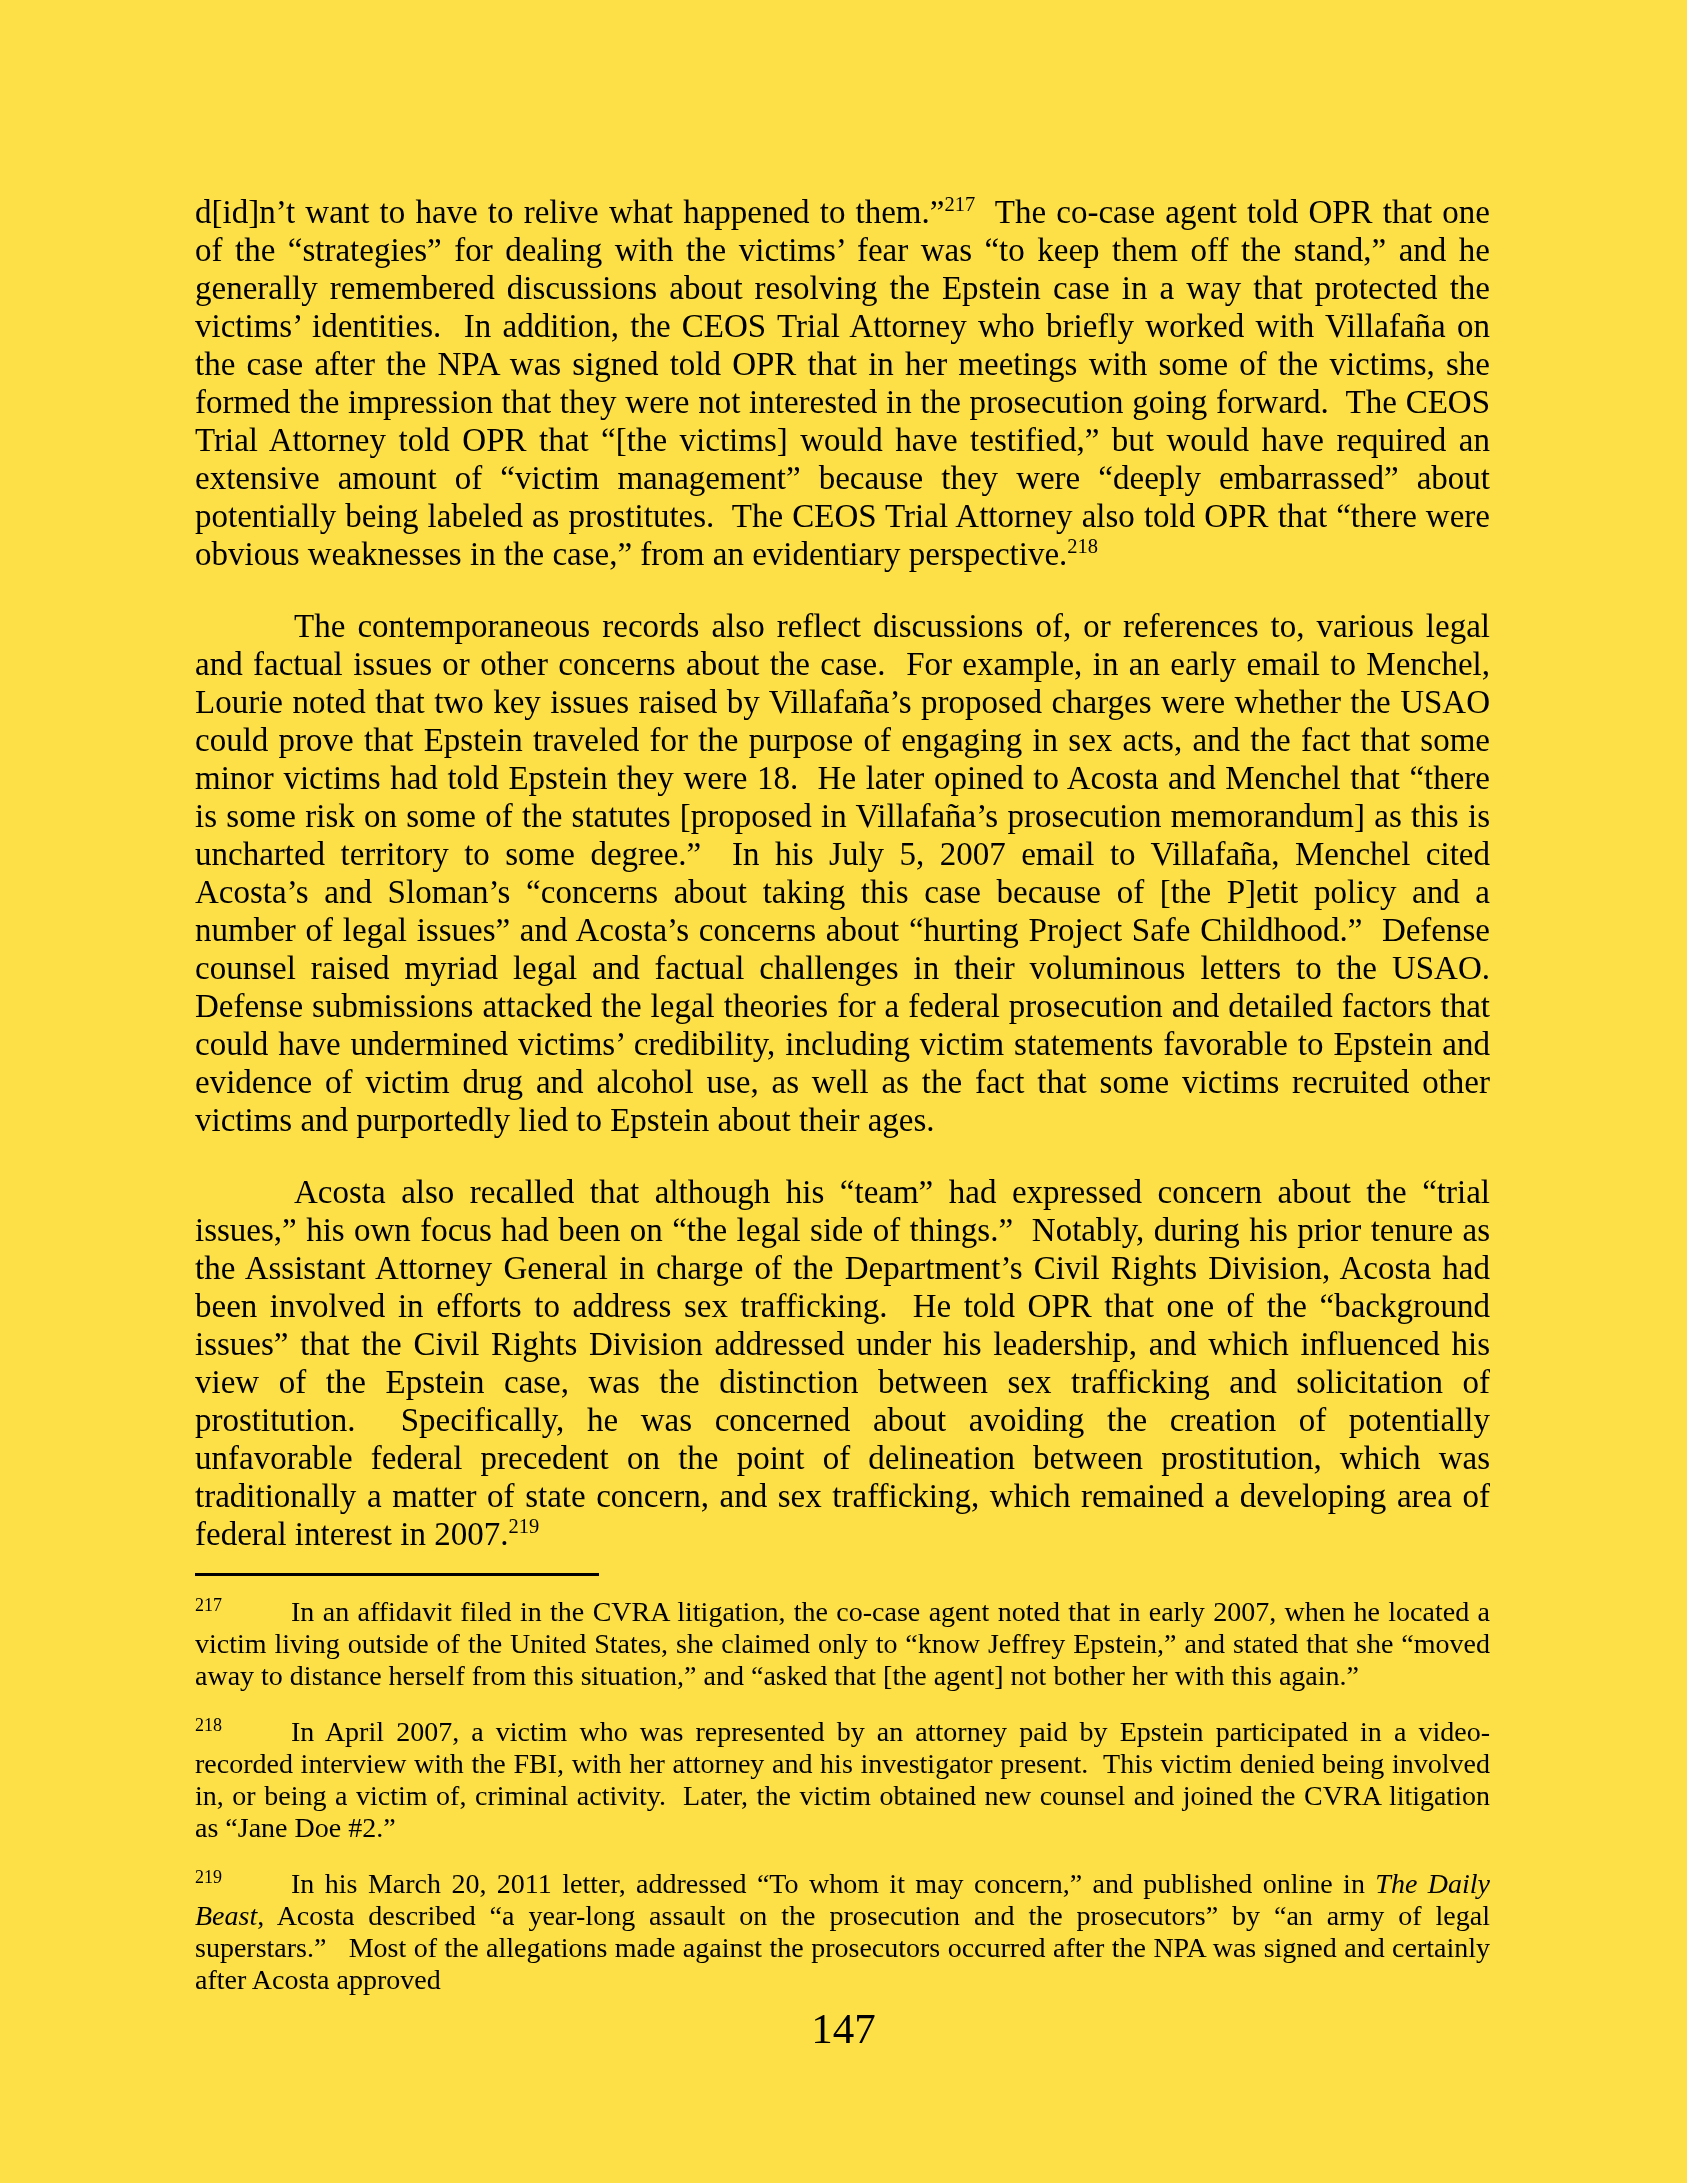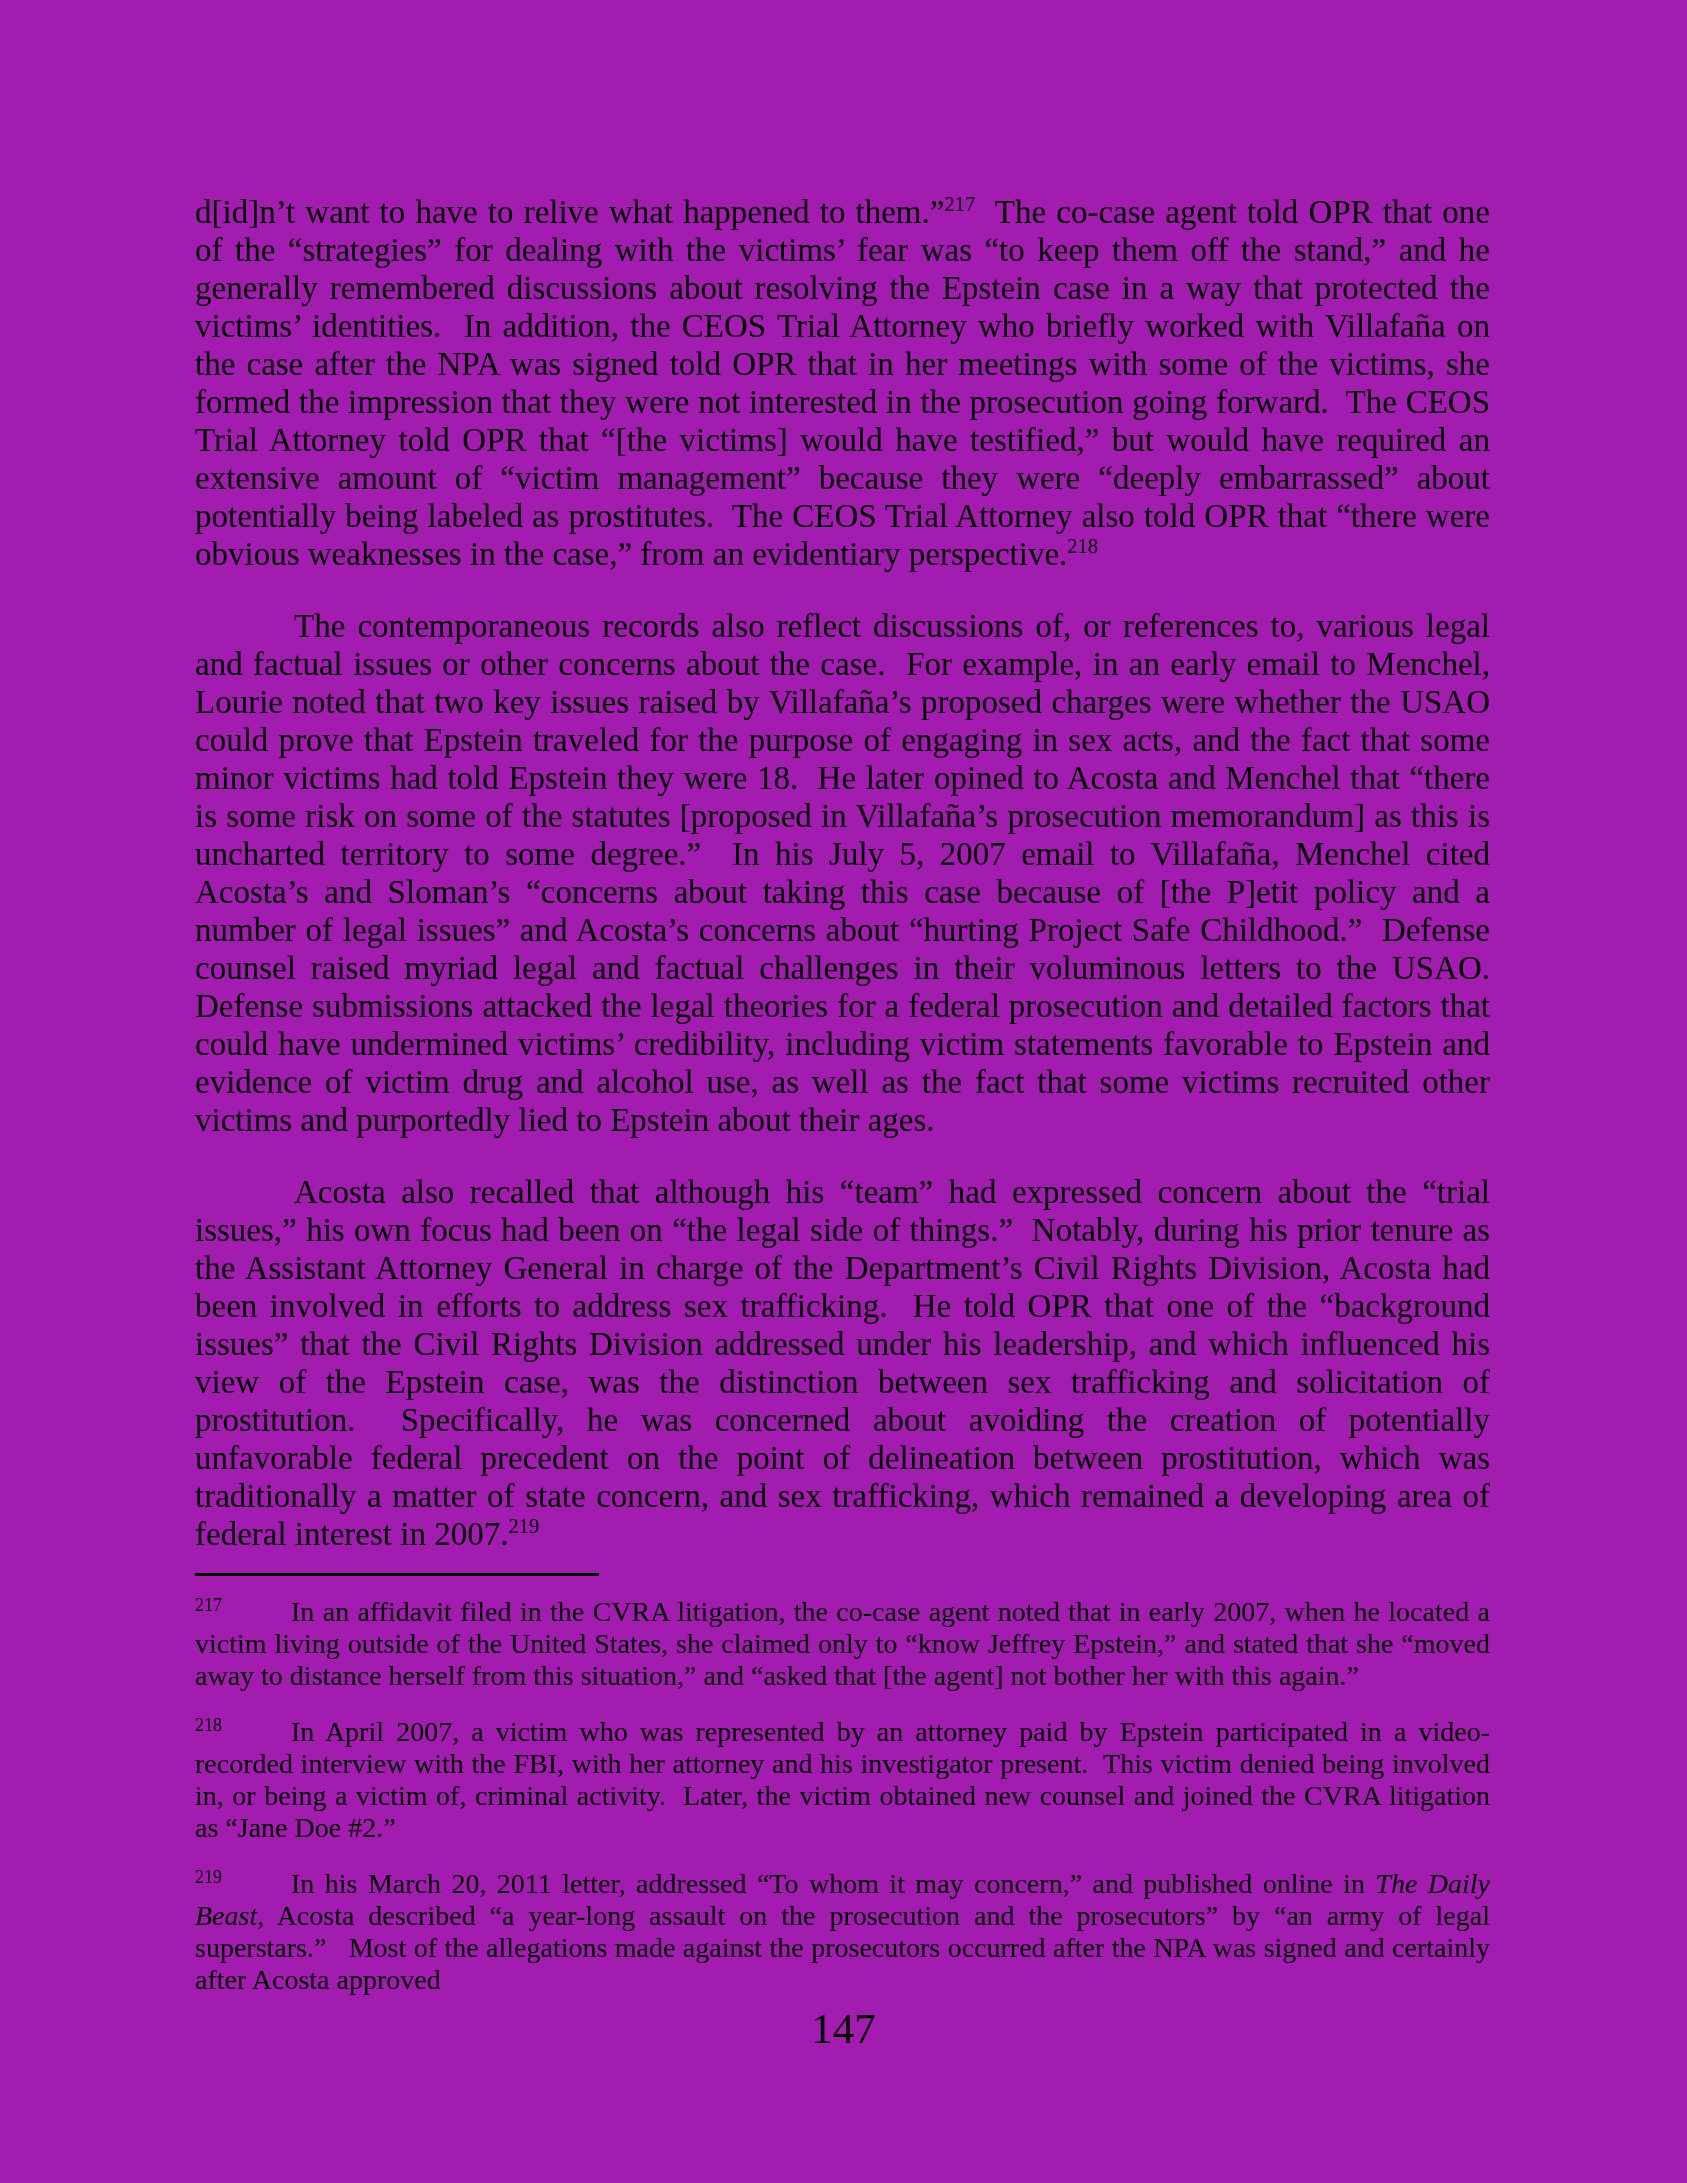--- a/index.html
+++ b/index.html
@@ -1,20 +1,20 @@
 <!DOCTYPE html>
 <html style="font-size:10.6px"><head>
 <meta charset="utf-8">
 <style>
   html, body { margin: 0; padding: 0; background: #ffffff; }
   .page {
     position: relative;
     width: 1687px;
     height: 2183px;
-    background: #a21caf;
+    background: #fde047;
     color: #000000;
     font-family: "Liberation Serif", serif;
     overflow: hidden;
   }
   .content {
     position: absolute;
     left: 195px;
     top: 193px;
     width: 1295px;
   }

